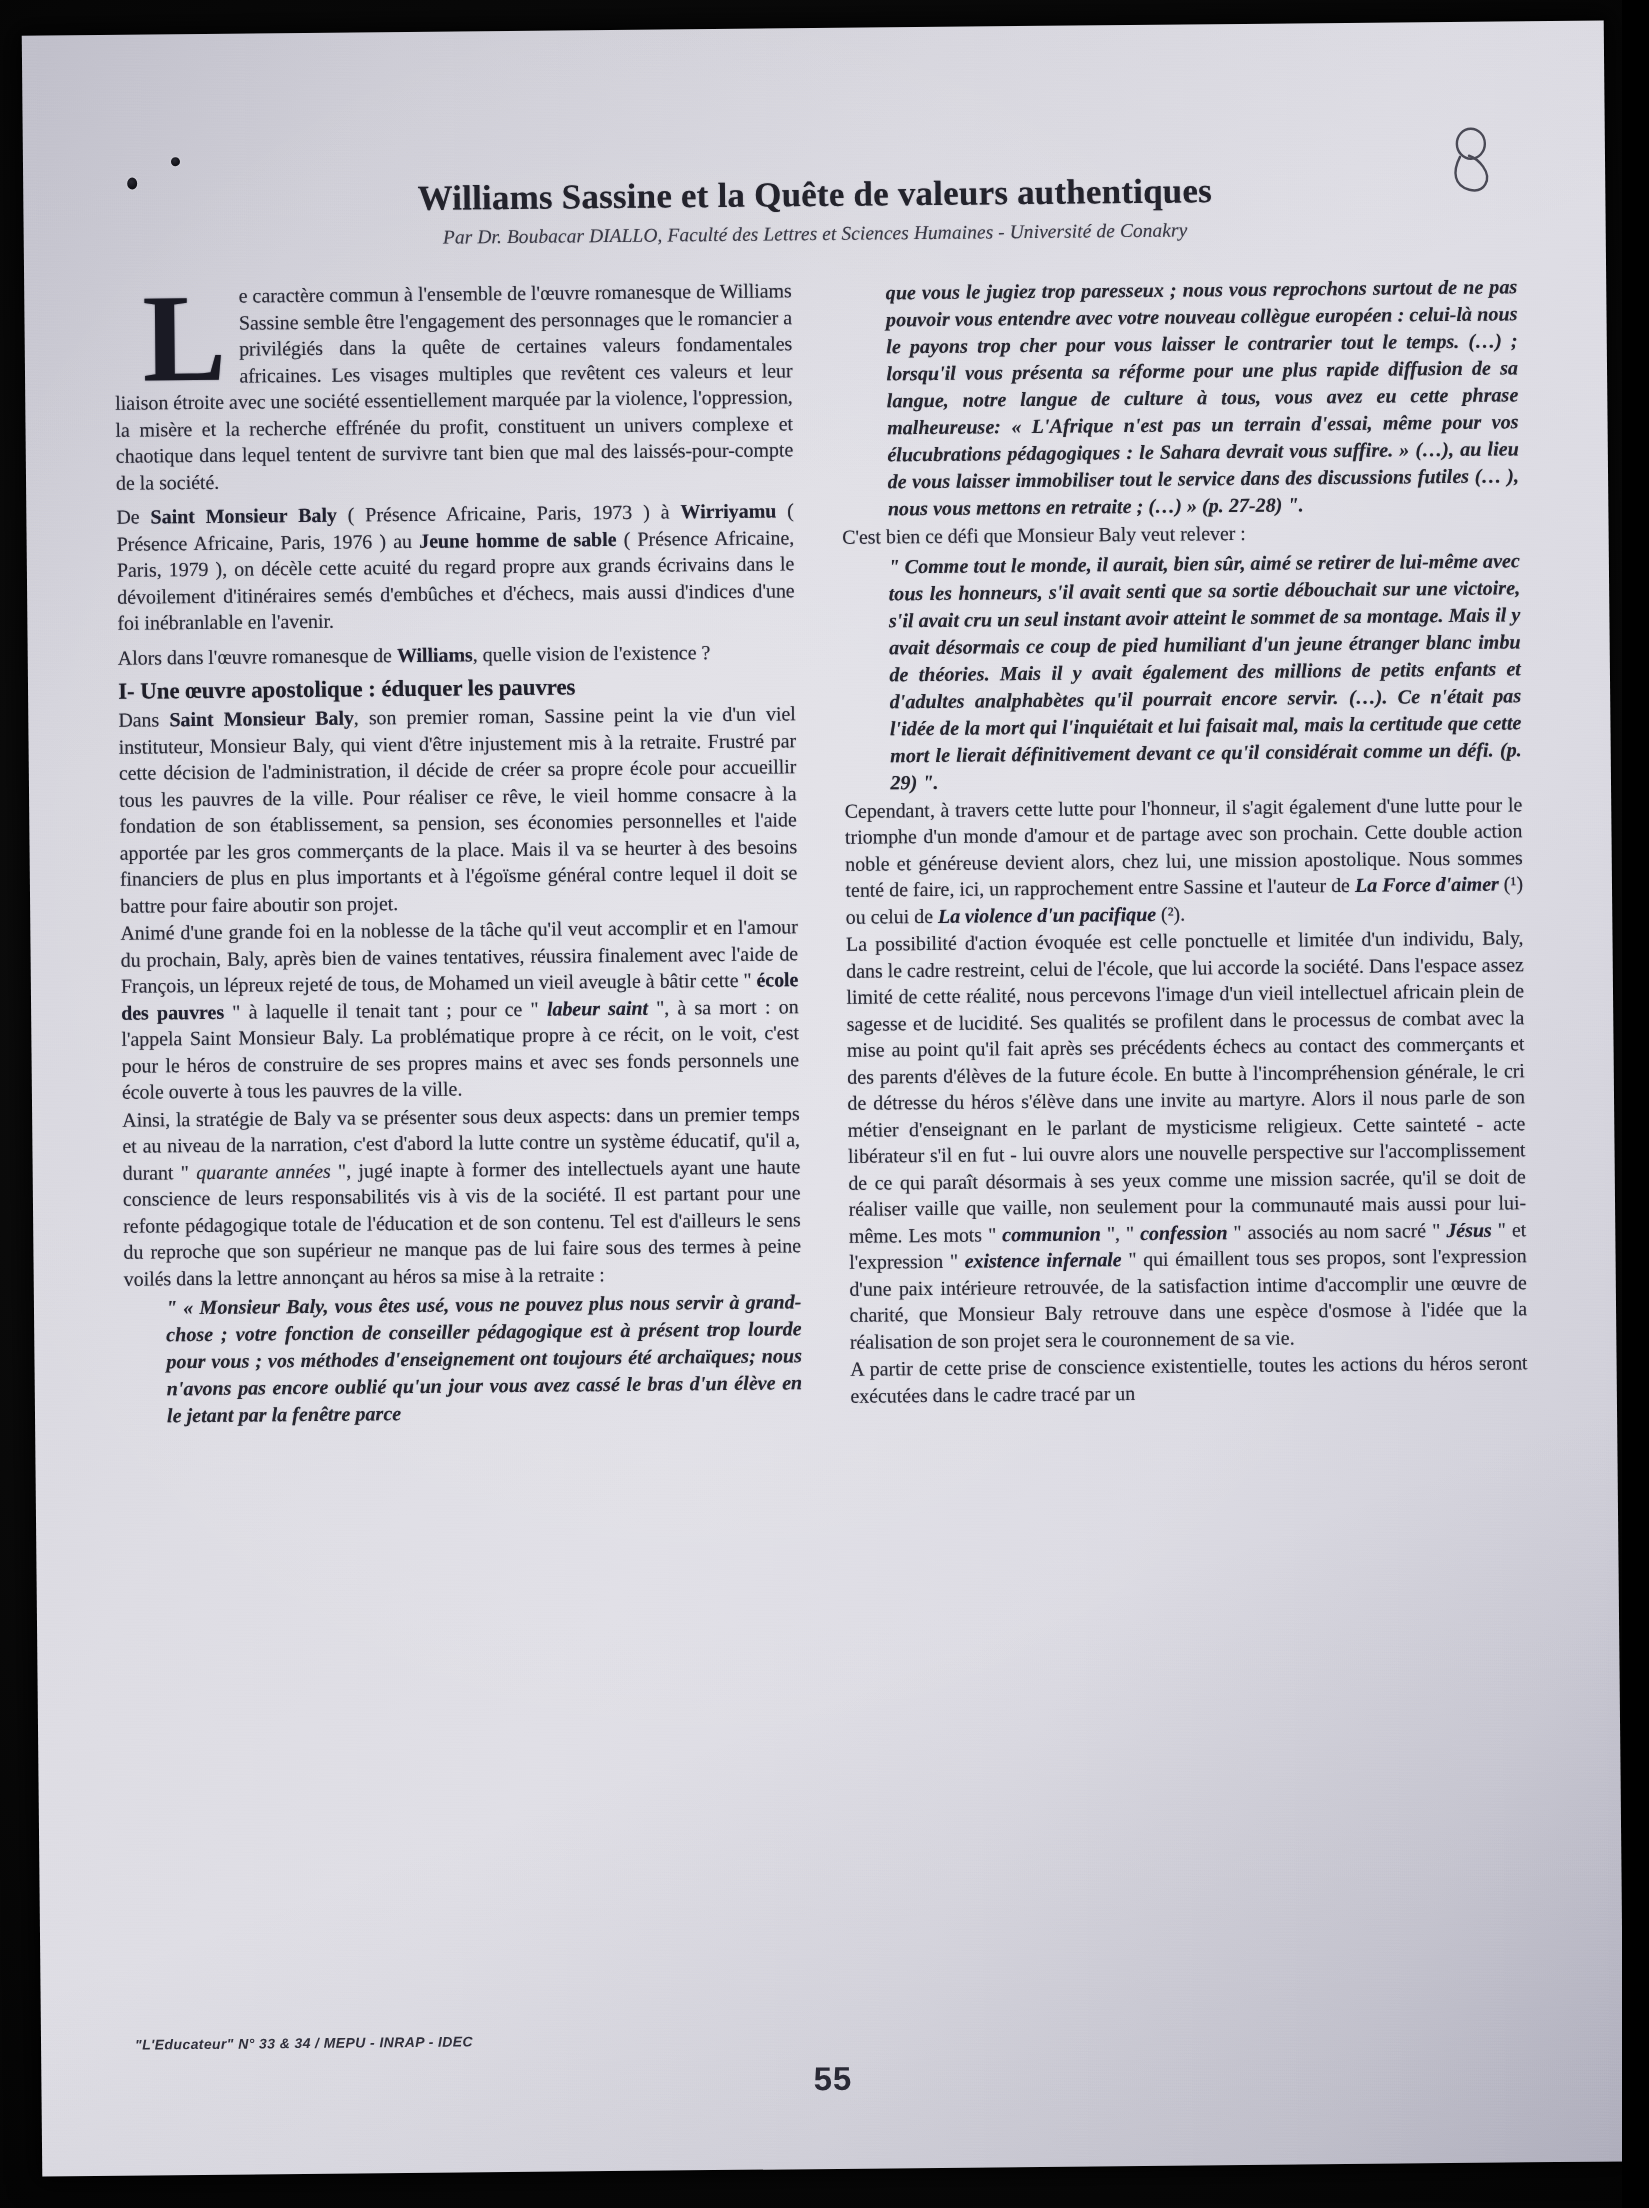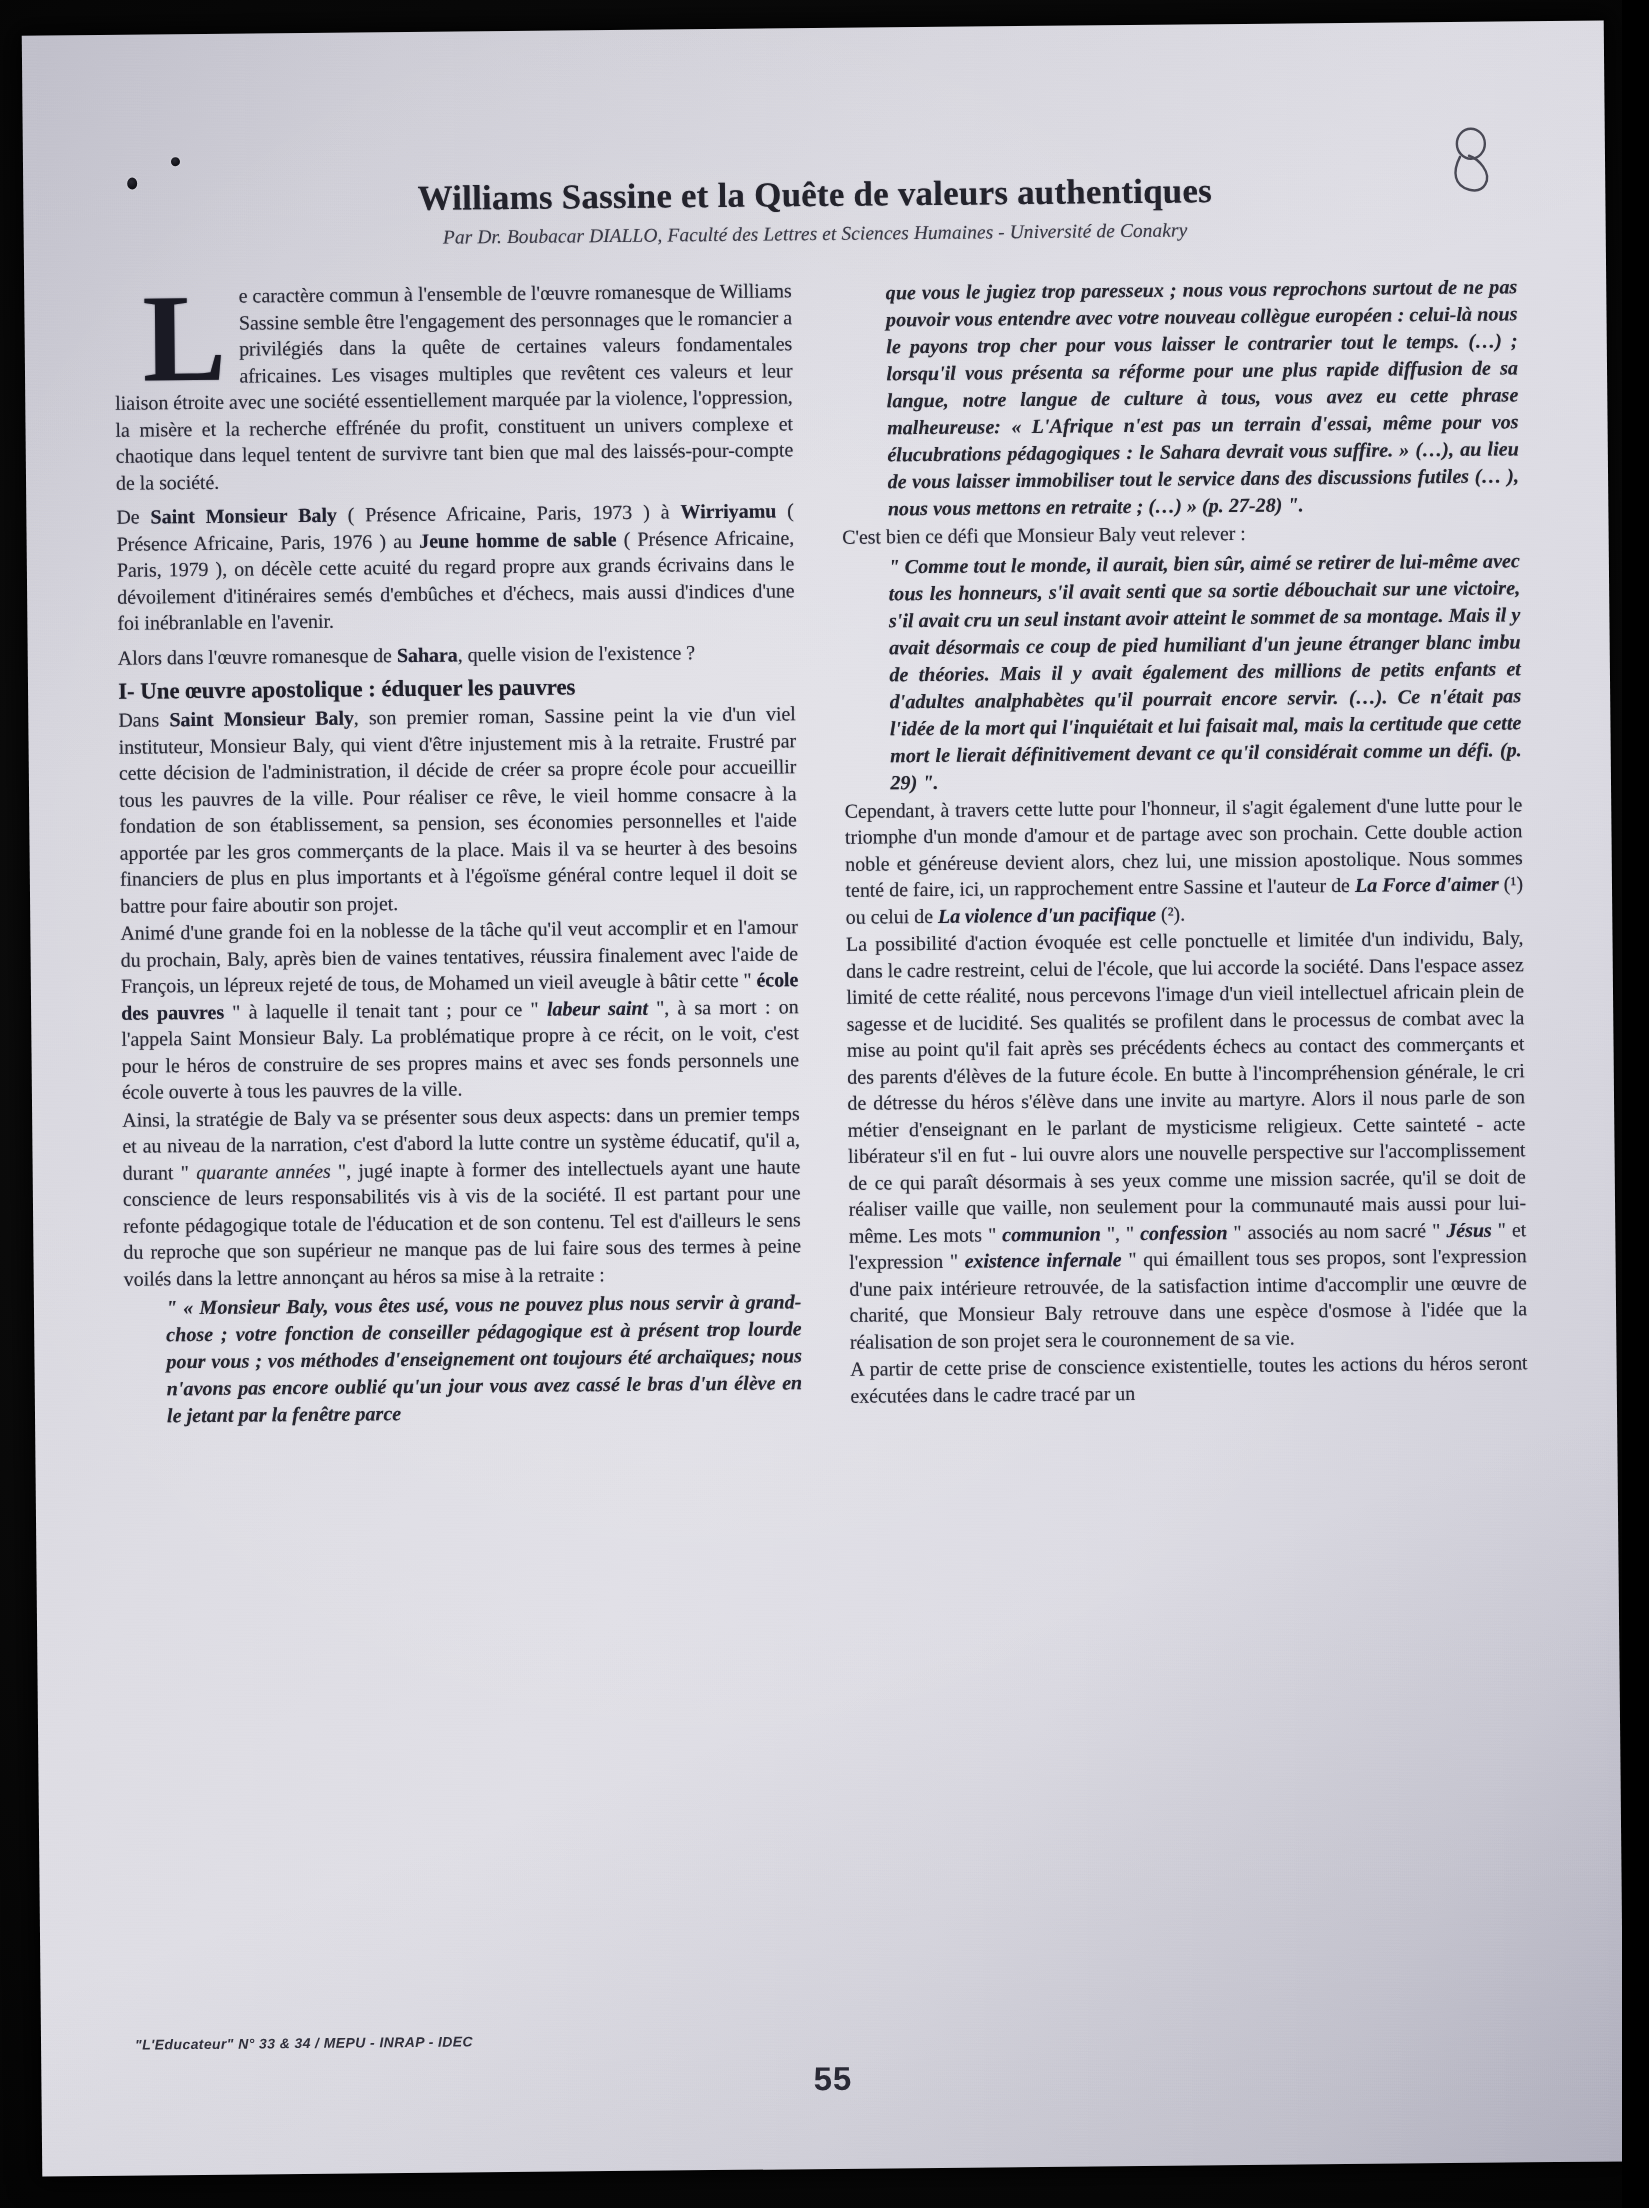--- a/index.html
+++ b/index.html
@@ -203,21 +203,21 @@
       <div id="columns">
 
         <div class="column">
 
           <p>
             <span id="dropcap">L</span><span>e caractère commun à l'ensemble de l'œuvre romanesque de Williams Sassine semble être l'engagement des personnages que le romancier a privilégiés dans la quête de certaines valeurs fondamentales africaines. Les visages multiples que revêtent ces valeurs et leur liaison étroite avec une société essentiellement marquée par la violence, l'oppression, la misère et la recherche effrénée du profit, constituent un univers complexe et chaotique dans lequel tentent de survivre tant bien que mal des laissés-pour-compte de la société.</span>
           </p>
 
           <p class="gap"><span>De </span><b>Saint Monsieur Baly</b><span> ( Présence Africaine, Paris, 1973 ) à </span><b>Wirriyamu</b><span> ( Présence Africaine, Paris, 1976 ) au </span><b>Jeune homme de sable</b><span> ( Présence Africaine, Paris, 1979 ), on décèle cette acuité du regard propre aux grands écrivains dans le dévoilement d'itinéraires semés d'embûches et d'échecs, mais aussi d'indices d'une foi inébranlable en l'avenir.</span></p>
 
-          <p class="gap"><span>Alors dans l'œuvre romanesque de </span><b>Sahara</b><span>, quelle vision de l'existence ?</span></p>
+          <p class="gap"><span>Alors dans l'œuvre romanesque de </span><b>Williams</b><span>, quelle vision de l'existence ?</span></p>
 
           <h2 class="section">I- Une œuvre apostolique : éduquer les pauvres</h2>
 
           <p class="tight"><span>Dans </span><b>Saint Monsieur Baly</b><span>, son premier roman, Sassine peint la vie d'un viel instituteur, Monsieur Baly, qui vient d'être injustement mis à la retraite. Frustré par cette décision de l'administration, il décide de créer sa propre école pour accueillir tous les pauvres de la ville. Pour réaliser ce rêve, le vieil homme consacre à la fondation de son établissement, sa pension, ses économies personnelles et l'aide apportée par les gros commerçants de la place. Mais il va se heurter à des besoins financiers de plus en plus importants et à l'égoïsme général contre lequel il doit se  battre pour faire aboutir son projet.</span></p>
 
           <p class="tight"><span>Animé d'une grande foi en la noblesse de la tâche qu'il veut accomplir et en l'amour du prochain, Baly, après bien de vaines tentatives, réussira finalement avec l'aide de François, un lépreux rejeté de tous, de Mohamed un vieil aveugle à bâtir cette " </span><b>école des pauvres</b><span> " à laquelle il tenait tant ; pour ce " </span><b><i>labeur saint</i></b><span> ", à sa mort : on l'appela Saint Monsieur Baly. La problématique propre à ce récit, on le voit, c'est pour le héros de construire de ses propres mains et avec ses fonds personnels une école ouverte à tous les pauvres de la ville.</span></p>
 
           <p class="tight"><span>Ainsi, la stratégie de Baly va se présenter  sous deux aspects: dans un premier temps et au niveau de la narration, c'est d'abord la lutte contre un système éducatif, qu'il a, durant " </span><i>quarante années</i><span> ", jugé inapte à former des intellectuels ayant une haute conscience de leurs responsabilités vis à vis de la société. Il est partant pour une refonte pédagogique totale de l'éducation et de son contenu. Tel est d'ailleurs le sens du reproche que son supérieur ne manque pas de lui faire sous des termes à peine voilés dans la lettre annonçant au héros sa mise à la retraite :</span></p>
 
           <p class="quote">" « Monsieur Baly, vous êtes usé, vous ne pouvez plus nous servir à grand-chose ; votre fonction de conseiller pédagogique est à présent trop lourde pour vous ; vos méthodes d'enseignement ont toujours été archaïques; nous n'avons pas encore oublié qu'un jour vous avez cassé le bras d'un élève en le jetant par la fenêtre parce</p>

